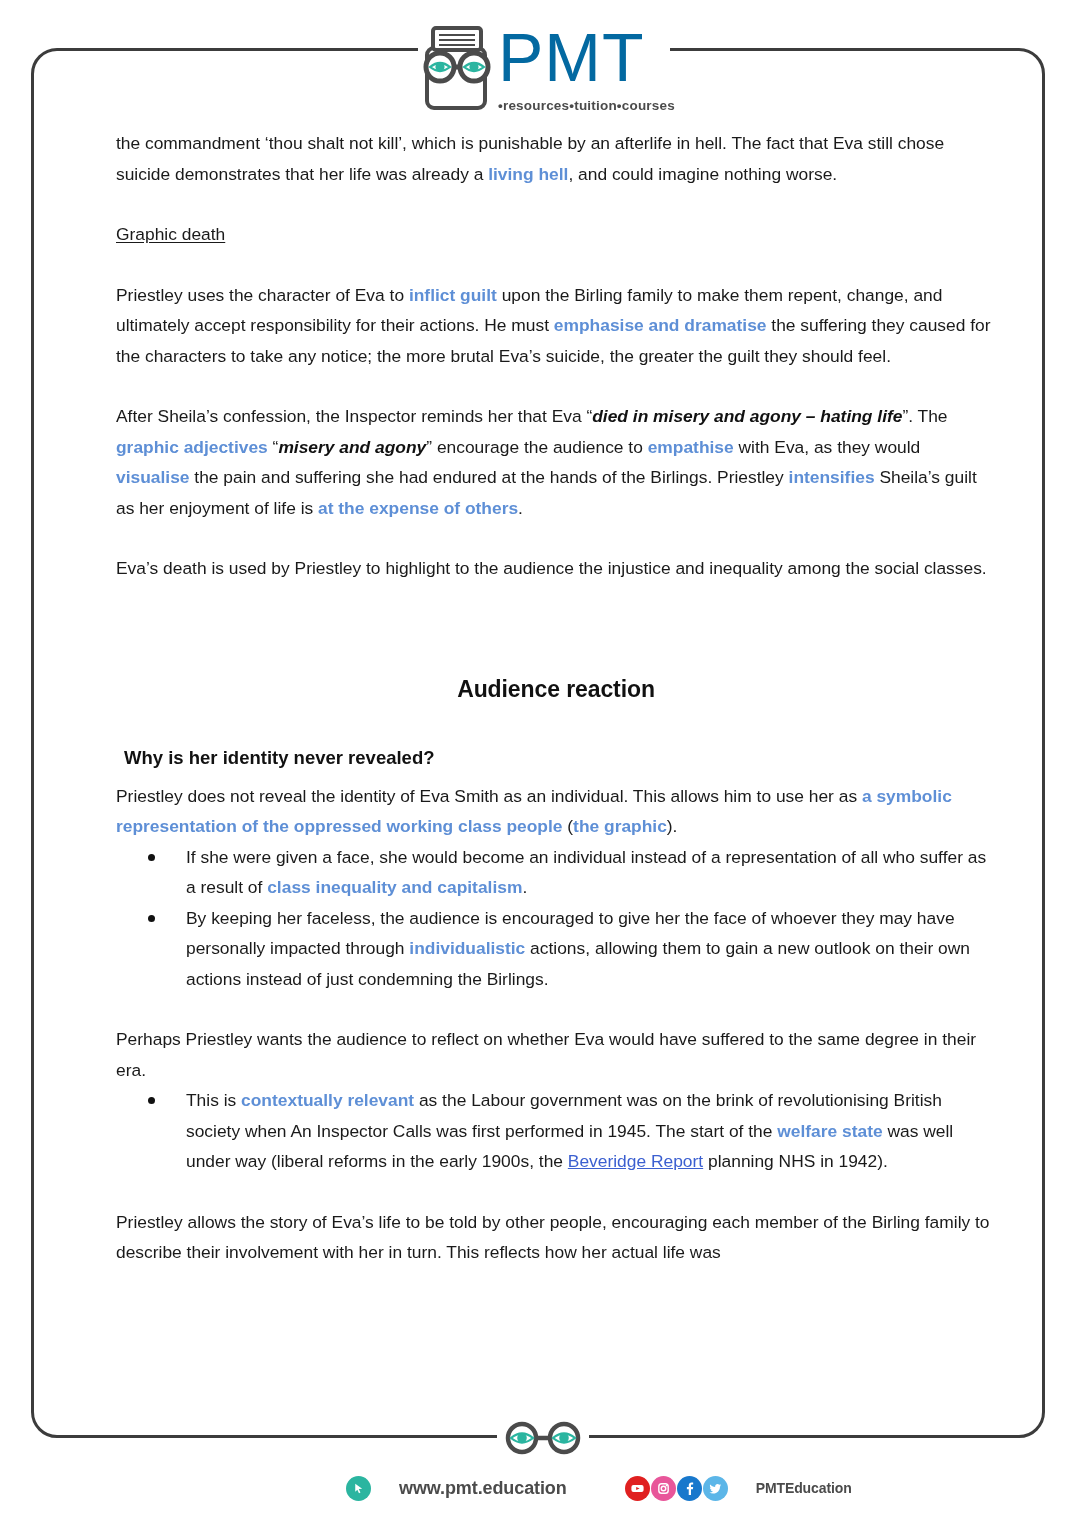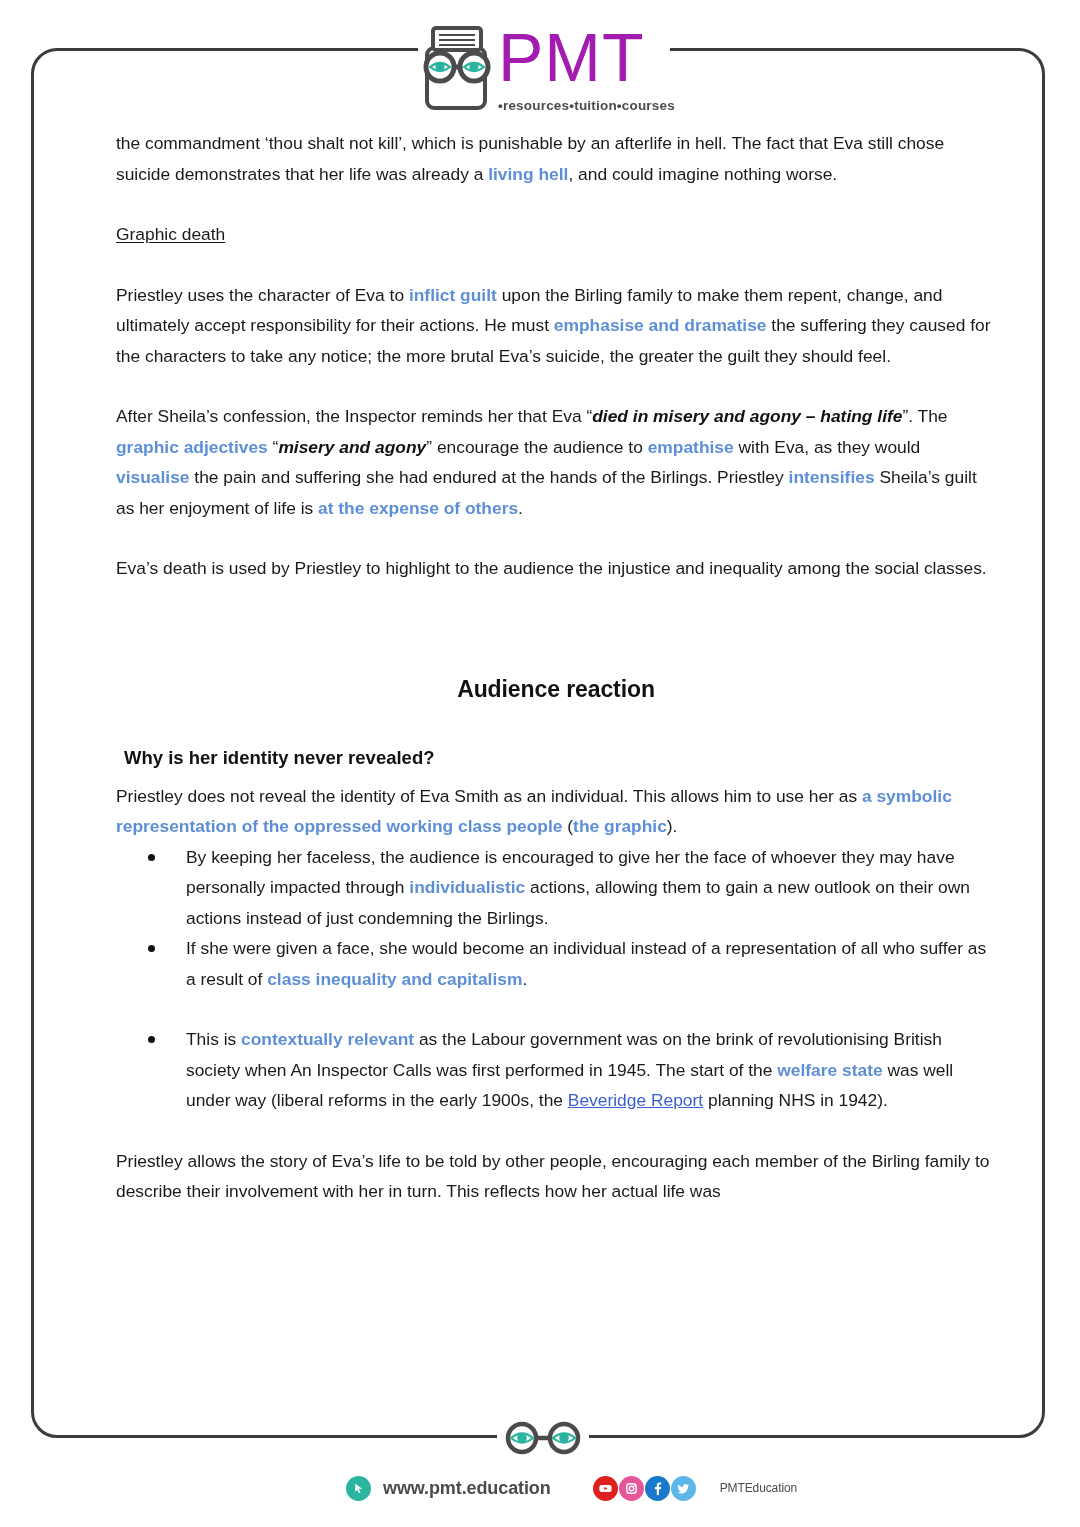--- a/index.html
+++ b/index.html
@@ -61,21 +61,21 @@
     top: 6px;
     width: 78px;
     height: 88px;
   }
   .logo-pmt {
     position: absolute;
     left: 80px;
     top: 0px;
     font-size: 68px;
     font-weight: 400;
-    color: #a21caf;
+    color: #0369a1;
     letter-spacing: 1px;
     line-height: 78px;
     font-family: "Liberation Sans", sans-serif;
   }
   .logo-tagline {
     position: absolute;
     left: 80px;
     top: 80px;
     font-size: 13.5px;
     font-weight: bold;
@@ -169,21 +169,21 @@
     width: 1080px;
     height: 46px;
   }
   .footer-inner {
     position: absolute;
     left: 346px;
     top: 0;
     display: flex;
     align-items: center;
     height: 40px;
-    gap: 0px;
+    gap: 16px;
   }
   .cursor-badge {
     width: 25px;
     height: 25px;
     border-radius: 50%;
     background: #2bb5a0;
     display: flex;
     align-items: center;
     justify-content: center;
     flex: none;
@@ -209,24 +209,24 @@
     display: flex;
     align-items: center;
     justify-content: center;
     flex: none;
   }
   .s-yt { background: #e02020; }
   .s-ig { background: #e8569a; }
   .s-fb { background: #1878cc; }
   .s-tw { background: #5cb6e8; }
   .footer-handle {
-    font-size: 12px;
-    font-weight: normal;
+    font-size: 14px;
+    font-weight: bold;
     color: #4b4b4b;
-    margin-left: 24px;
+    margin-left: 12px;
     letter-spacing: -0.1px;
     white-space: nowrap;
   }
 </style>
 </head>
 <body>
 
 <div class="page">
 
   <div class="border-box"></div>
@@ -281,26 +281,27 @@
 
     <h2 class="section-title">Audience reaction</h2>
 
     <div class="spacer-md"></div>
 
     <h3 class="sub-title">Why is her identity never revealed?</h3>
 
     <p><span>Priestley does not reveal the identity of Eva Smith as an individual. This allows him to use her as </span><span class="blue">a symbolic representation of the oppressed working class people</span><span> (</span><span class="blue">the graphic</span><span>).</span></p>
 
     <ul class="bullets">
+      <li><span>If she were given a face, she would become an individual instead of a representation of all who suffer as a result of </span><span class="blue">class inequality and capitalism</span><span>.</span></li>
       <li><span>By keeping her faceless, the audience is encouraged to give her the face of whoever they may have personally impacted through </span><span class="blue">individualistic</span><span> actions, allowing them to gain a new outlook on their own actions instead of just condemning the Birlings.</span></li>
-      <li><span>If she were given a face, she would become an individual instead of a representation of all who suffer as a result of </span><span class="blue">class inequality and capitalism</span><span>.</span></li>
     </ul>
 
     <div class="spacer-sm"></div>
 
+    <p>Perhaps Priestley wants the audience to reflect on whether Eva would have suffered to the same degree in their era.</p>
 
     <ul class="bullets">
       <li><span>This is </span><span class="blue">contextually relevant</span><span> as the Labour government was on the brink of revolutionising British society when An Inspector Calls was first performed in 1945. The start of the </span><span class="blue">welfare state</span><span> was well under way (liberal reforms in the early 1900s, the </span><a class="link" href="#">Beveridge Report</a><span> planning NHS in 1942).</span></li>
     </ul>
 
     <div class="spacer-sm"></div>
 
     <p>Priestley allows the story of Eva’s life to be told by other people, encouraging each member of the Birling family to describe their involvement with her in turn. This reflects how her actual life was</p>
 
   </div>

